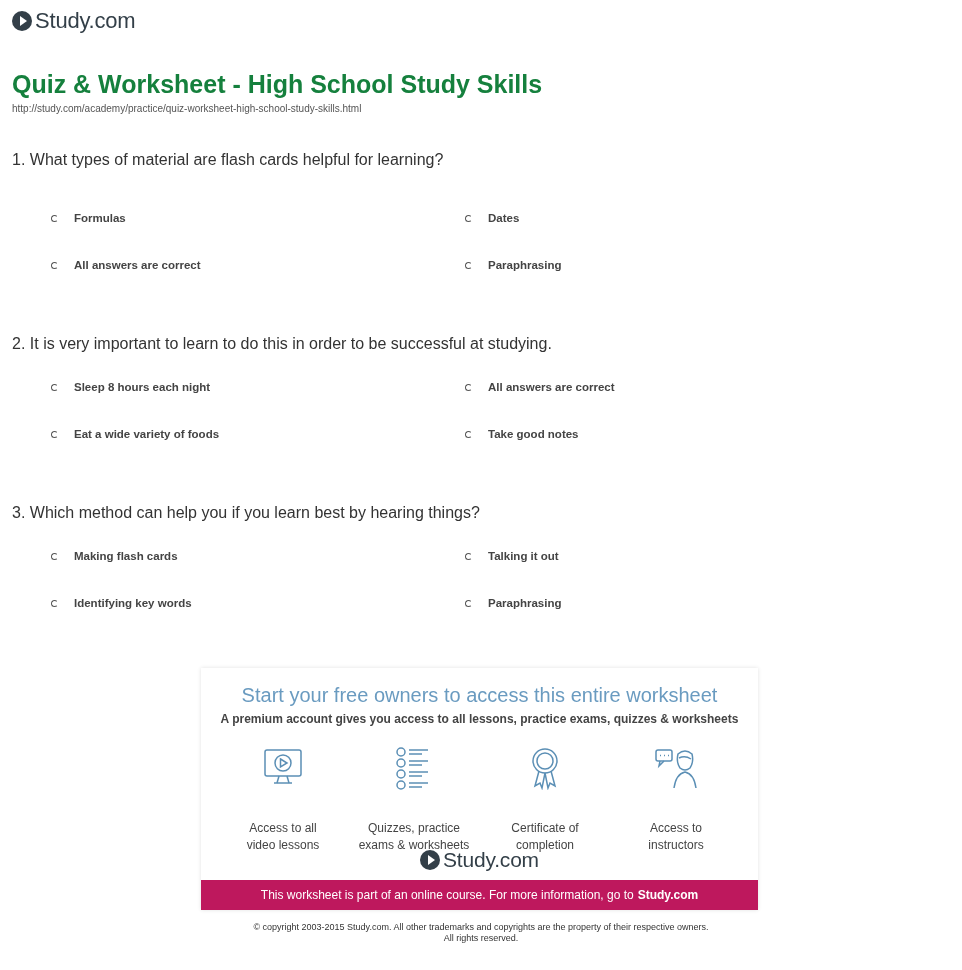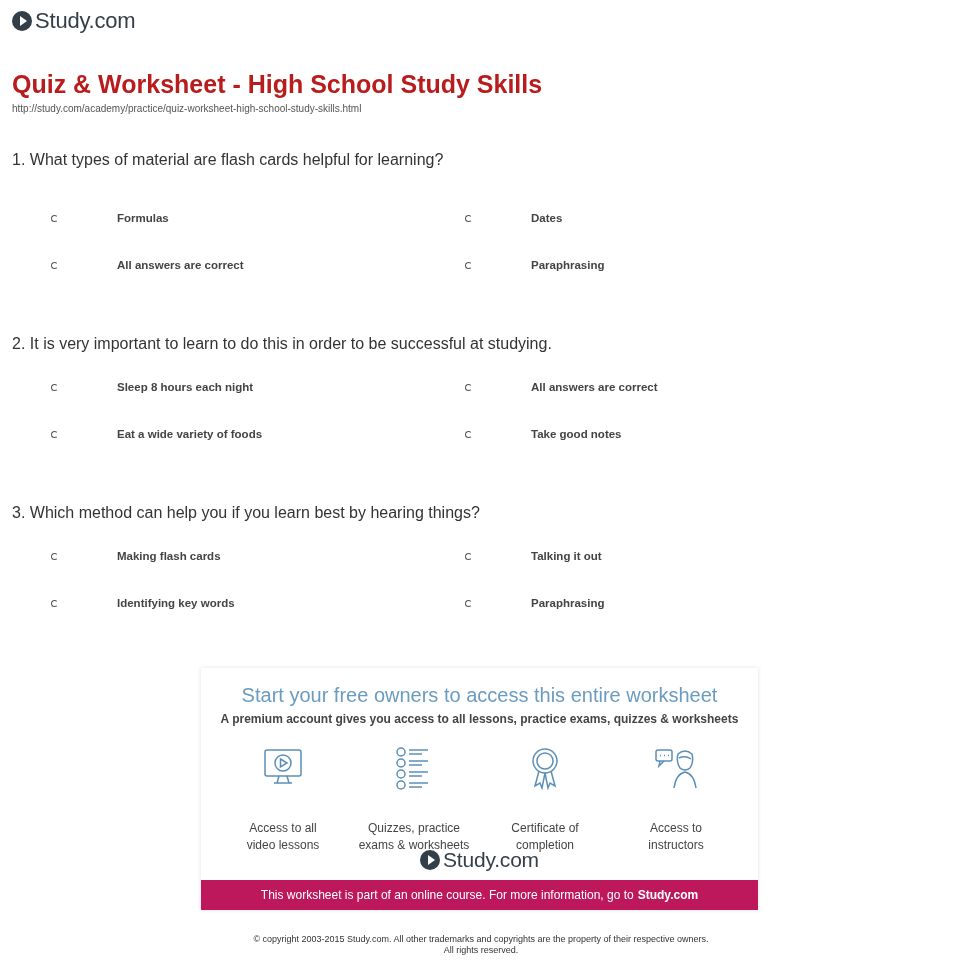--- a/index.html
+++ b/index.html
@@ -4,40 +4,40 @@
   <style>
     * { box-sizing: border-box; margin: 0; padding: 0; }
     html, body { width: 962px; height: 970px; background: #ffffff; overflow: hidden; }
     body { position: relative; font-family: "Liberation Sans", sans-serif; color: #333; }
 
     .logo { position: absolute; left: 12px; top: 8px; display: flex; align-items: center; }
     .logo-mark { width: 20px; height: 20px; border-radius: 50%; background: #333f48; position: relative; }
     .logo-mark::after { content: ""; position: absolute; left: 8px; top: 5px; border-left: 7px solid #ffffff; border-top: 5px solid transparent; border-bottom: 5px solid transparent; }
     .logo-text { font-size: 22px; color: #333f48; margin-left: 3px; letter-spacing: -0.2px; }
 
-    .page-title { position: absolute; left: 12px; top: 70px; font-size: 25px; font-weight: bold; color: #b91c1c; }
+    .page-title { position: absolute; left: 12px; top: 70px; font-size: 25px; font-weight: bold; color: #15803d; }
     .page-url { position: absolute; left: 12px; top: 103px; font-size: 10px; color: #555; }
 
     .question { position: absolute; left: 12px; font-size: 16px; color: #333; }
-    .option { position: absolute; display: flex; align-items: center; font-size: 11.5px; font-weight: bold; color: #444; gap: 43px; }
+    .option { position: absolute; display: flex; align-items: center; font-size: 11.5px; font-weight: bold; color: #444; }
     .radio { width: 7px; height: 7px; border: 1.3px solid #555; border-radius: 50%; border-right-color: transparent; margin-right: 16px; }
 
     .promo { position: absolute; left: 201px; top: 668px; width: 557px; height: 242px; background: #ffffff; box-shadow: 0 0 4px rgba(0,0,0,0.12); }
     .promo-heading { position: absolute; left: 0; width: 100%; top: 16px; text-align: center; font-size: 20px; color: #6a9bc0; }
     .promo-sub { position: absolute; left: 0; width: 100%; top: 44px; text-align: center; font-size: 12px; color: #444; font-weight: bold; }
     .feature { position: absolute; top: 78px; width: 120px; text-align: center; }
     .feature-icon { width: 44px; height: 44px; margin: 0 auto; position: relative; }
     .feature-label { margin-top: 30px; font-size: 12px; color: #444; line-height: 17px; }
     .promo-logo { position: absolute; top: 180px; left: 0; width: 100%; display: flex; justify-content: center; align-items: center; }
     .promo-logo .logo-mark { width: 20px; height: 20px; background: #333f48; }
     .promo-logo .logo-text { font-size: 21px; }
     .promo-bar { position: absolute; left: 0; bottom: 0; width: 100%; height: 30px; background: #be185d; color: #ffffff; font-size: 12px; display: flex; align-items: center; justify-content: center; }
     .promo-bar b { margin-left: 4px; }
 
-    .footer { position: absolute; left: 0; width: 962px; top: 922px; text-align: center; font-size: 9px; color: #333; line-height: 11px; margin-top: 12px; }
+    .footer { position: absolute; left: 0; width: 962px; top: 922px; text-align: center; font-size: 9px; color: #333; line-height: 11px; }
   </style>
 </head>
 <body>
 
 <div class="logo">
   <div class="logo-mark"></div>
   <span class="logo-text">Study.com</span>
 </div>
 
 <div class="page-title">Quiz &amp; Worksheet - High School Study Skills</div>

